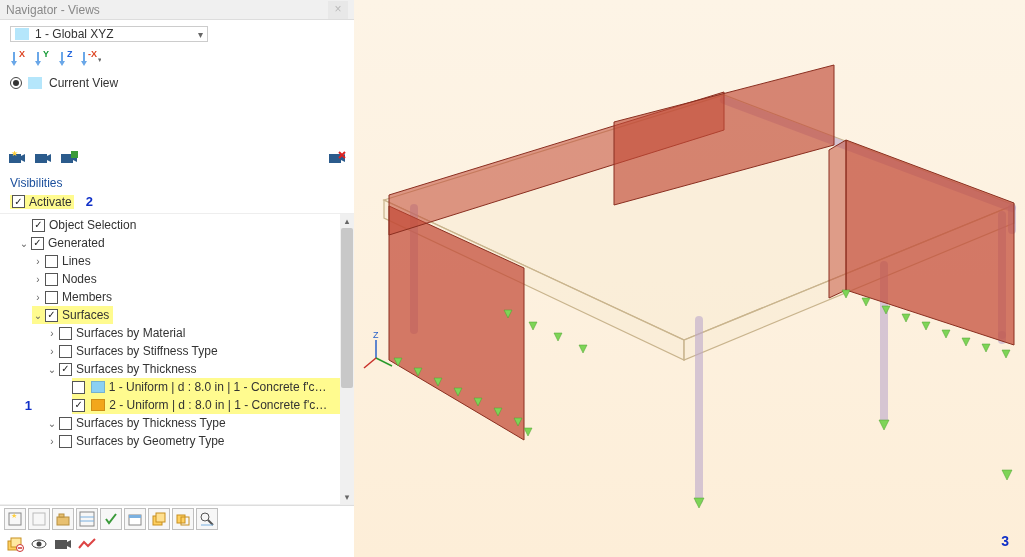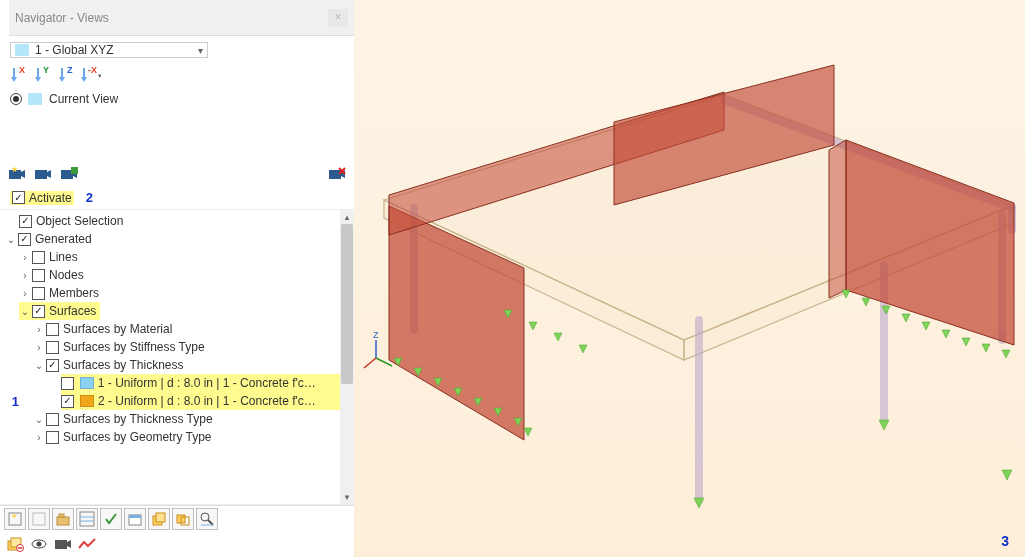--- a/index.html
+++ b/index.html
@@ -2,21 +2,21 @@
 <html><head>
 <meta charset="utf-8">
 <style>
 * { box-sizing: border-box; margin: 0; padding: 0; }
 body { font-family: "Segoe UI", Tahoma, sans-serif; font-size: 12px; color: #333; background: #fff; width: 1025px; height: 557px; overflow: hidden; position: relative; }
 
 .layout { display: flex; width: 1025px; height: 557px; }
 .panel { width: 354px; height: 557px; background: #fff; border-right: 0; position: relative; display: flex; flex-direction: column; }
 .viewport { flex: 1; position: relative; }
 
-.titlebar { height: 36px; background: #f0f0f0; border-bottom: 1px solid #ddd; display: flex; align-items: center; padding: 0 6px; color: #888; font-size: 12px; margin-left: 9px; }
+.titlebar { height: 20px; background: #f0f0f0; border-bottom: 1px solid #ddd; display: flex; align-items: center; padding: 0 6px; color: #888; font-size: 12px; }
 .titlebar .close { margin-left: auto; width: 20px; height: 18px; background: #e8e8e8; text-align: center; line-height: 16px; color: #bbb; font-size: 12px; }
 
 .dropdown-row { padding: 6px 10px 4px 10px; }
 .dropdown { width: 198px; height: 16px; border: 1px solid #ccc; display: flex; align-items: center; padding: 0 4px; background: #fff; position: relative; }
 .dropdown .sw { width: 14px; height: 12px; background: #b5e6fb; margin-right: 6px; }
 .dropdown .arr { margin-left: auto; color: #666; font-size: 10px; }
 
 .axis-row { padding: 2px 10px 6px 8px; display: flex; gap: 2px; }
 .axis-btn { width: 22px; height: 20px; border: 1px solid transparent; display: flex; align-items: center; justify-content: center; position: relative; }
 .axis-btn svg { display: block; }
@@ -32,21 +32,21 @@
 .cam-btn { width: 22px; height: 20px; border: 1px solid transparent; display: flex; align-items: center; justify-content: center; }
 .cam-btn svg { display: block; }
 
 .activate-row { padding: 2px 10px 4px 10px; display: flex; align-items: center; }
 .hl { background: #fffb8f; padding: 0 2px; }
 .cb { width: 13px; height: 13px; border: 1px solid #555; display: inline-flex; align-items: center; justify-content: center; background: #fff; margin-right: 4px; flex: none; }
 .cb.checked::after { content: "✓"; font-size: 10px; line-height: 10px; color: #222; }
 .ann-num { color: #1030c8; font-weight: bold; font-size: 13px; margin-left: 12px; }
 
 .tree-wrap { flex: 1; overflow: hidden; position: relative; border-top: 1px solid #eee; border-bottom: 1px solid #eee; }
-.tree { position: absolute; left: 0; top: 0; right: 14px; bottom: 0; overflow: hidden; padding: 2px 0 0 5px; }
+.tree { position: absolute; left: 0; top: 0; right: 14px; bottom: 0; overflow: hidden; padding: 2px 0 0 18px; }
 .scrollbar { position: absolute; right: 0; top: 0; bottom: 0; width: 14px; background: #f0f0f0; }
 .scrollbar .up, .scrollbar .down { height: 14px; background: #f0f0f0; text-align: center; font-size: 9px; line-height: 14px; color: #666; }
 .scrollbar .thumb { background: #c8c8c8; position: absolute; left: 1px; right: 1px; top: 14px; height: 160px; border-radius: 2px; }
 .scrollbar .down { position: absolute; bottom: 0; left: 0; right: 0; }
 
 .node { display: flex; align-items: center; height: 18px; white-space: nowrap; }
 .ind { display: inline-block; height: 1px; }
 .tw { width: 12px; height: 12px; display: inline-flex; align-items: center; justify-content: center; color: #666; font-size: 10px; flex: none; margin-right: 1px; cursor: default; }
 .node .cb { margin-right: 4px; }
 .node .sw { width: 14px; height: 12px; margin: 0 4px 0 2px; flex: none; border: 1px solid rgba(0,0,0,0.15); }
@@ -148,20 +148,21 @@
       <div class="cam-btn">
           <svg width="18" height="14">
             <rect x="1" y="3" width="12" height="9" fill="#2b5b8c"></rect>
             <polygon points="13,5 17,3 17,11 13,9" fill="#2b5b8c"></polygon>
             <line x1="11" y1="1" x2="17" y2="7" stroke="#d22" stroke-width="2"></line>
             <line x1="17" y1="1" x2="11" y2="7" stroke="#d22" stroke-width="2"></line>
           </svg>
         </div>
     </div>
 
+    <div class="section-head">Visibilities</div>
 
     <div class="activate-row">
       <span class="hl" style="display:inline-flex;align-items:center;justify-content:space-between;">
         <span class="cb checked"></span>
         <span>Activate</span>
       </span>
       <span class="ann-num">2</span>
     </div>
 
     <div class="tree-wrap">

